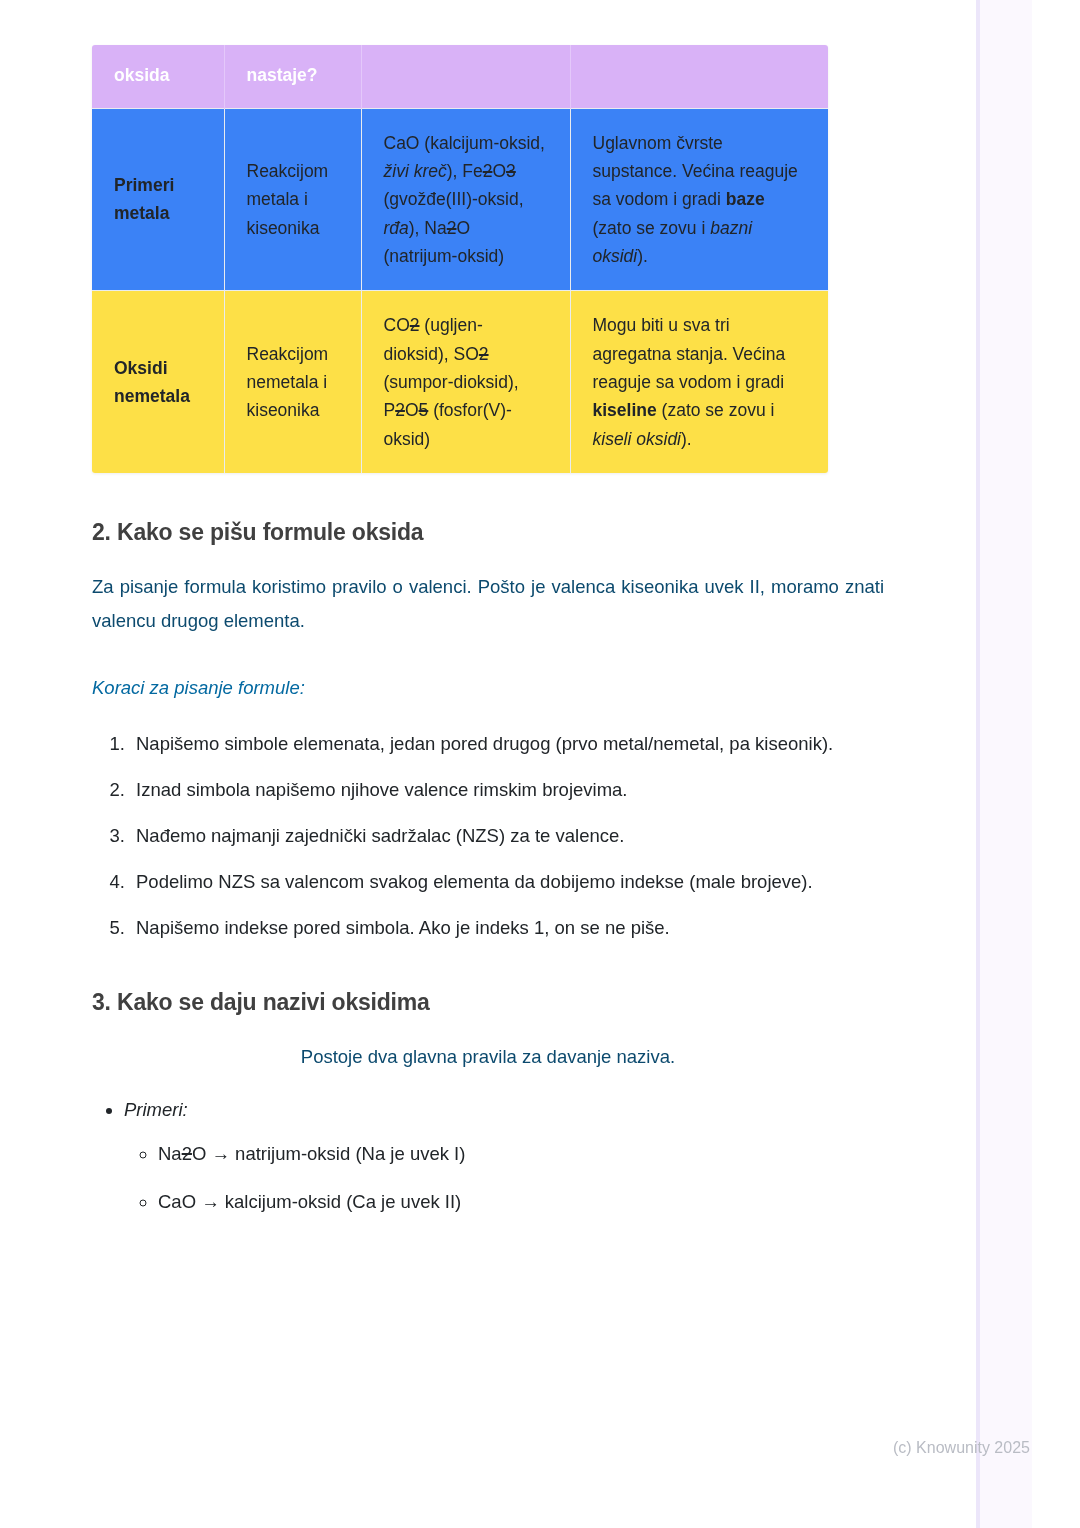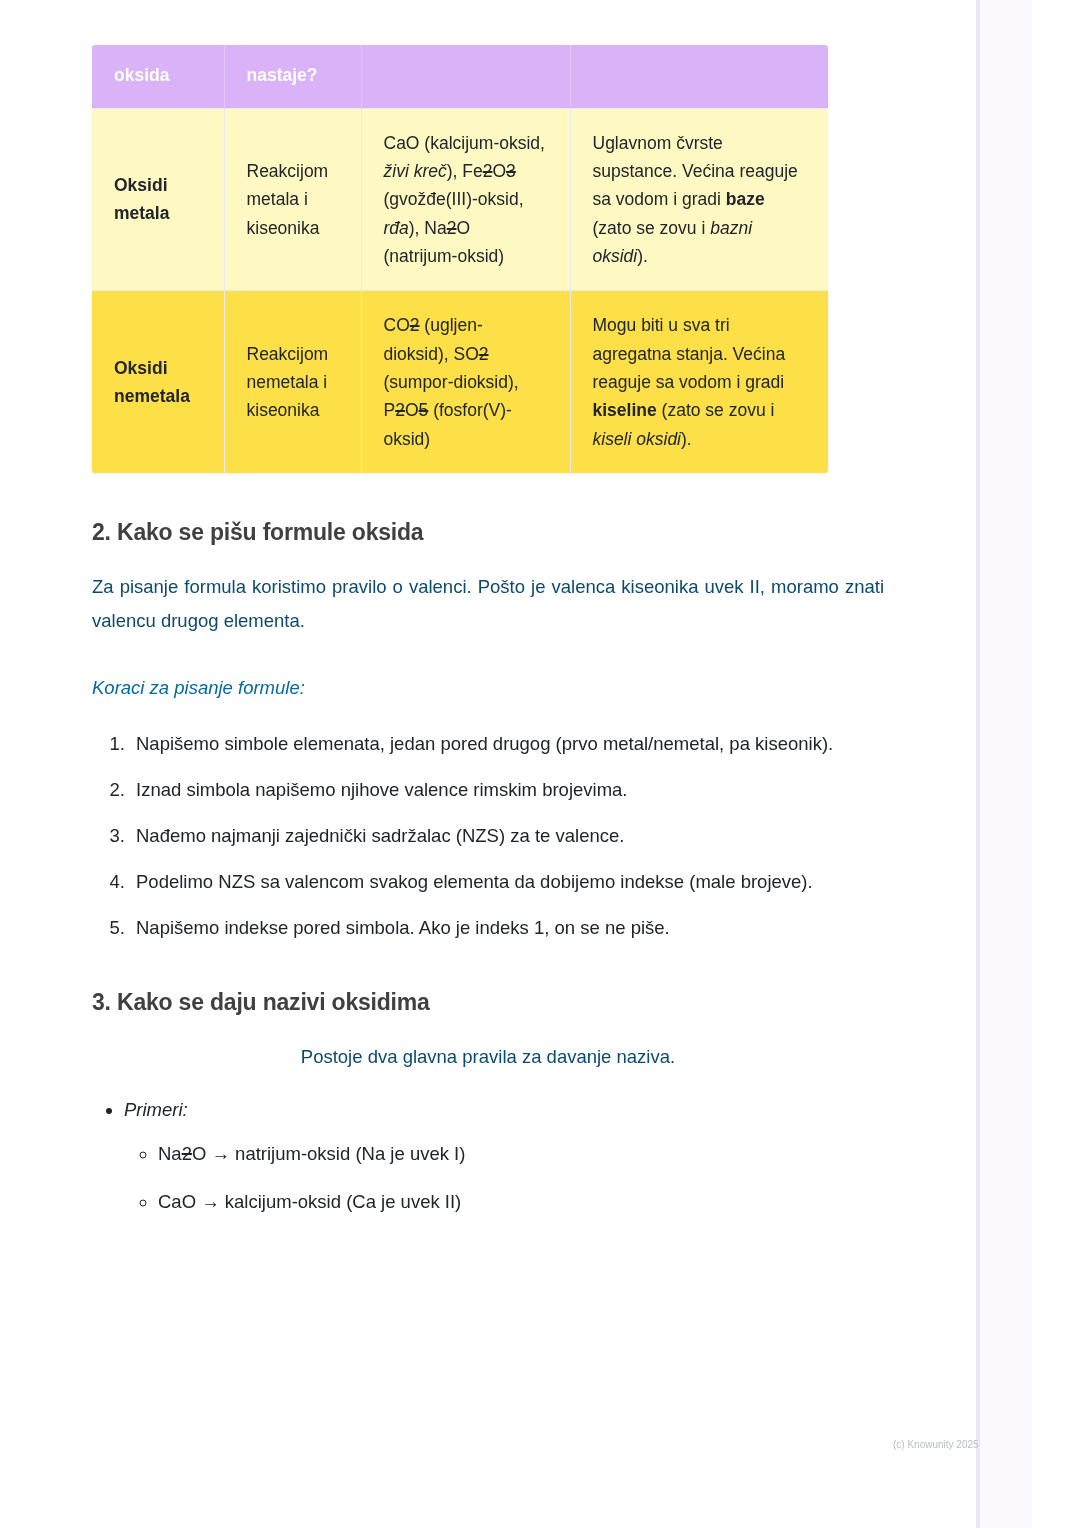--- a/index.html
+++ b/index.html
@@ -70,21 +70,21 @@
   table.oxides thead th:last-child { border-right: none; }
 
   table.oxides tbody td {
     padding: 20px 22px;
     vertical-align: middle;
     border-top: 1px solid #e9ecef;
     border-right: 1px solid #e9ecef;
     color: #212529;
   }
   table.oxides tbody td:last-child { border-right: none; }
-  table.oxides tbody tr.row-a td { background: #fef9c3; }
+  table.oxides tbody tr.row-a td { background: #3b82f6; }
   table.oxides tbody tr.row-b td { background: #fde047; }
   table.oxides tbody td.first { font-weight: 700; }
   td.desc { vertical-align: middle; }
 
   em { font-style: italic; }
   strong { font-weight: 700; }
   
   .sub { text-decoration: line-through; text-decoration-thickness: 1.5px; }
 
   
@@ -136,21 +136,21 @@
     padding-left: 34px;
     list-style: circle;
   }
   ul.sub-examples > li { margin-bottom: 18px; }
 
   
   .watermark {
     position: absolute;
     left: 893px;
     top: 1439px;
-    font-size: 10px;
+    font-size: 16px;
     color: #b9bcc4;
     white-space: nowrap;
   }
 </style>
 </head>
 <body>
 
 <div class="side-panel"></div>
 
 <div class="page">
@@ -166,21 +166,21 @@
       <thead>
         <tr>
           <th>oksida</th>
           <th>nastaje?</th>
           <th></th>
           <th></th>
         </tr>
       </thead>
       <tbody>
         <tr class="row-a">
-          <td class="first">Oksidi metala</td>
+          <td class="first">Primeri metala</td>
           <td>Reakcijom metala i kiseonika</td>
           <td><span>CaO (kalcijum-oksid, </span><em>živi kreč</em><span>), Fe</span><span class="sub">2</span><span>O</span><span class="sub">3</span><span> (gvožđe(III)-oksid, </span><em>rđa</em><span>), Na</span><span class="sub">2</span><span>O (natrijum-oksid)</span></td>
           <td class="desc"><span>Uglavnom čvrste supstance. Većina reaguje sa vodom i gradi </span><strong>baze</strong><span> (zato se zovu i </span><em>bazni oksidi</em><span>).</span></td>
         </tr>
         <tr class="row-b">
           <td class="first">Oksidi nemetala</td>
           <td>Reakcijom nemetala i kiseonika</td>
           <td><span>CO</span><span class="sub">2</span><span> (ugljen-dioksid), SO</span><span class="sub">2</span><span> (sumpor-dioksid), P</span><span class="sub">2</span><span>O</span><span class="sub">5</span><span> (fosfor(V)-oksid)</span></td>
           <td class="desc"><span>Mogu biti u sva tri agregatna stanja. Većina reaguje sa vodom i gradi </span><strong>kiseline</strong><span> (zato se zovu i </span><em>kiseli oksidi</em><span>).</span></td>
         </tr>

